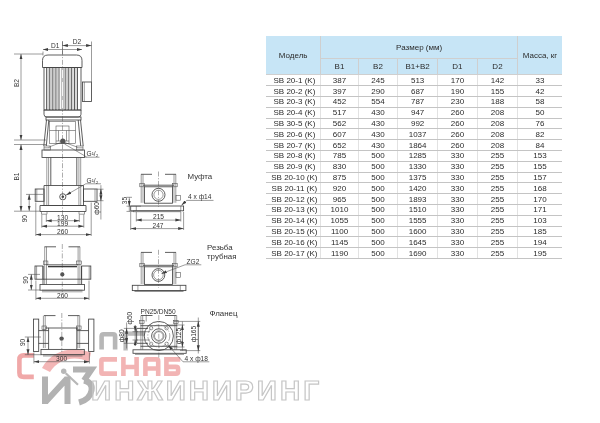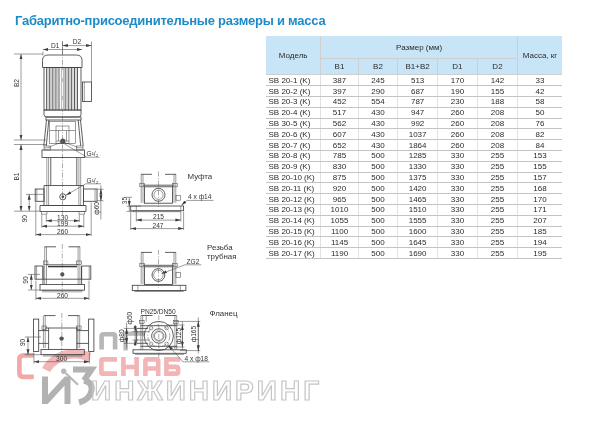--- a/index.html
+++ b/index.html
@@ -5,27 +5,26 @@
 .title{position:absolute;left:15px;top:13px;font-size:13px;font-weight:bold;color:#1d8bc8;letter-spacing:-0.25px;white-space:nowrap}
 .tbl{position:absolute;left:266px;top:36px;width:296px;border-collapse:collapse;table-layout:fixed;font-size:8px;color:#2b2b2b}
 .tbl td,.tbl th{padding:0;margin:0;text-align:center;vertical-align:middle;overflow:hidden;white-space:nowrap}
 .tbl thead th{background:#c7e5f6;font-weight:normal;border:0.7px solid #cfcfcf;font-size:8px}
 .tbl tbody td{border-bottom:0.7px solid #c4c4c4;border-left:0.7px solid #e2e2e2;border-right:0.7px solid #e2e2e2;height:9.8px;font-size:8px}
 .tbl tbody td:first-child{border-left:0}
 .tbl tbody td:last-child{border-right:0}
 .tbl thead tr:first-child th{border-top:0}
 .tbl thead th:first-child{border-left:0}
 .tbl thead th:last-child{border-right:0}
-.tbl tbody td.mod{text-align:left;padding-left:2.5px}
+.tbl tbody td.mod{text-align:center;padding-left:2.5px}
 .note{position:absolute;left:17px;top:384.5px;width:546px;font-size:7.6px;line-height:13.8px;color:#303030;letter-spacing:0px}
 </style></head>
 <body>
 <div class="page">
 
-<div class="title">Габаритно-присоединительные размеры и масса</div>
 
 <svg width="600" height="423" viewBox="0 0 600 423" style="position:absolute;left:0;top:0">
 <defs>
 <marker id="arr" orient="auto-start-reverse" markerUnits="userSpaceOnUse" markerWidth="8" markerHeight="5" refX="5.4" refY="2.2">
           <path d="M0,0.7 L5.5,2.2 L0,3.7 Z" fill="#3c3c3c"></path>
         </marker>
 </defs>
 <style>
 .ln{stroke:#424242;stroke-width:0.85;fill:none}
 .lt{stroke:#4a4a4a;stroke-width:0.55;fill:none}
@@ -481,42 +480,42 @@
           <td>500</td>
           <td>1420</td>
           <td>330</td>
           <td>255</td>
           <td>168</td>
         </tr>
 <tr>
           <td class="mod">SB 20-12 (K)</td>
           <td>965</td>
           <td>500</td>
-          <td>1465</td>
+          <td>1893</td>
           <td>330</td>
           <td>255</td>
           <td>170</td>
         </tr>
 <tr>
           <td class="mod">SB 20-13 (K)</td>
           <td>1010</td>
           <td>500</td>
           <td>1510</td>
           <td>330</td>
           <td>255</td>
           <td>171</td>
         </tr>
 <tr>
           <td class="mod">SB 20-14 (K)</td>
           <td>1055</td>
           <td>500</td>
           <td>1555</td>
           <td>330</td>
           <td>255</td>
-          <td>207</td>
+          <td>103</td>
         </tr>
 <tr>
           <td class="mod">SB 20-15 (K)</td>
           <td>1100</td>
           <td>500</td>
           <td>1600</td>
           <td>330</td>
           <td>255</td>
           <td>185</td>
         </tr>

